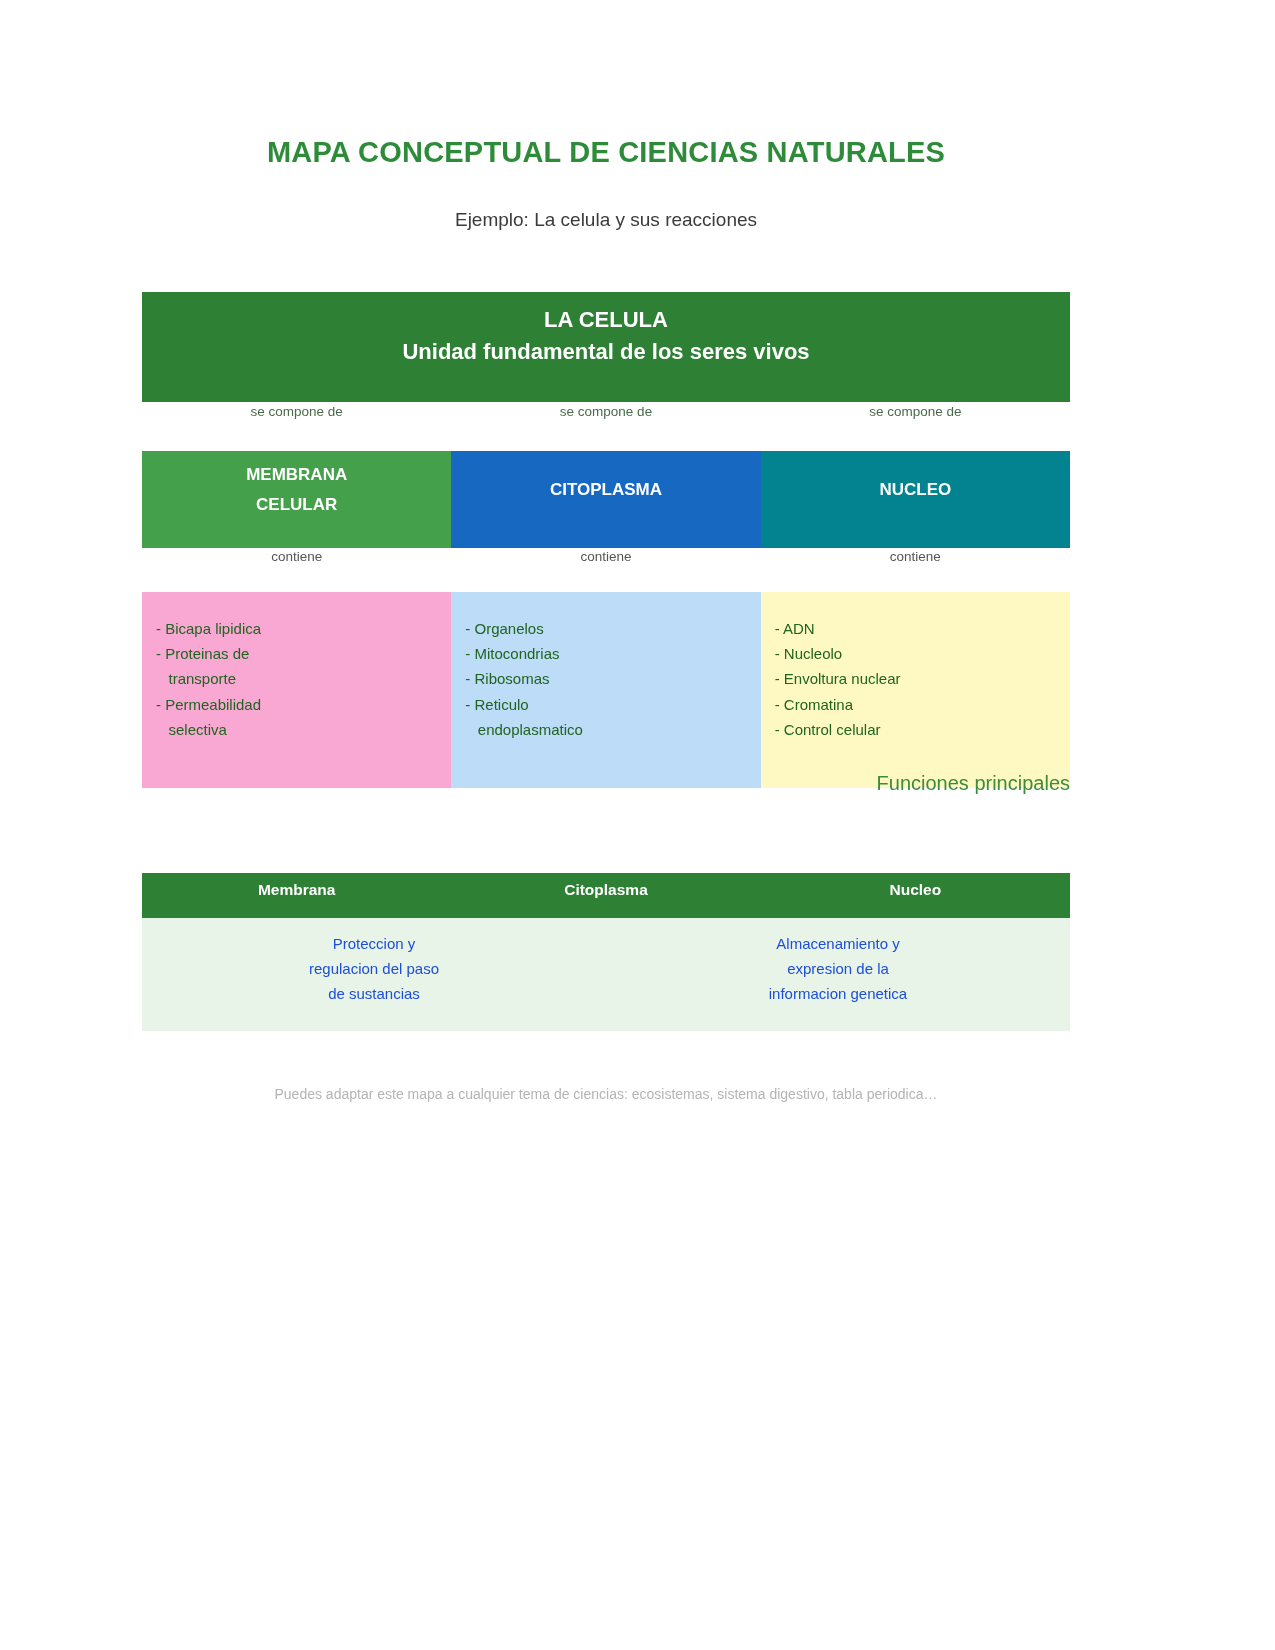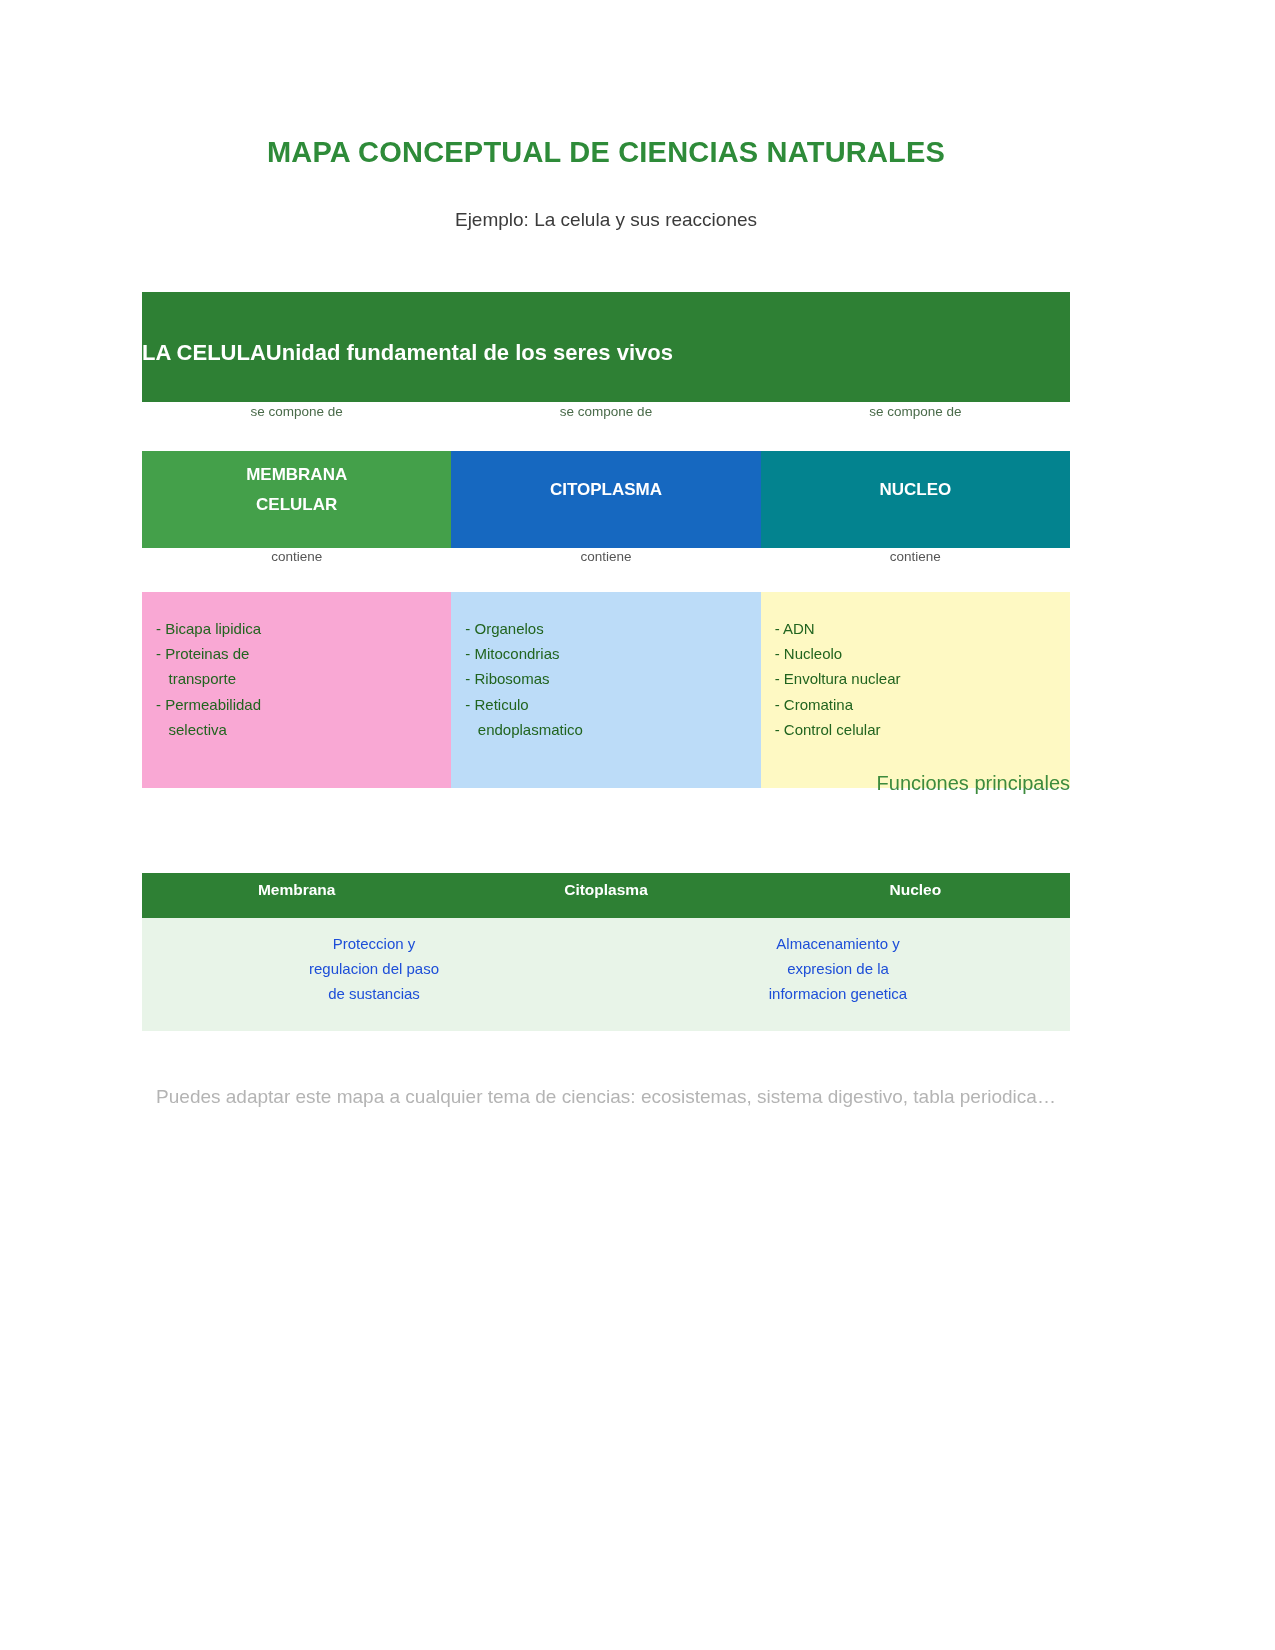--- a/index.html
+++ b/index.html
@@ -48,21 +48,21 @@
   
   .main-box {
     position: absolute;
     left: 142px;
     top: 292px;
     width: 928px;
     height: 110px;
     background: #2e8034;
     color: #ffffff;
     display: flex;
-    flex-direction: row;
+    flex-direction: column;
     align-items: center;
     justify-content: flex-start;
     padding-top: 12px;
     box-sizing: border-box;
   }
   .main-box .line1 {
     font-size: 22px;
     font-weight: bold;
     line-height: 1.45;
   }
@@ -182,21 +182,21 @@
     box-sizing: border-box;
   }
 
   
   .footer-note {
     position: absolute;
     left: 142px;
     top: 1086px;
     width: 928px;
     text-align: center;
-    font-size: 19px;
+    font-size: 14px;
     color: #b4b4b4;
   }
 </style>
 </head>
 <body>
 
 <div class="page">
 
   <div class="doc-title">MAPA CONCEPTUAL DE CIENCIAS NATURALES</div>
 

